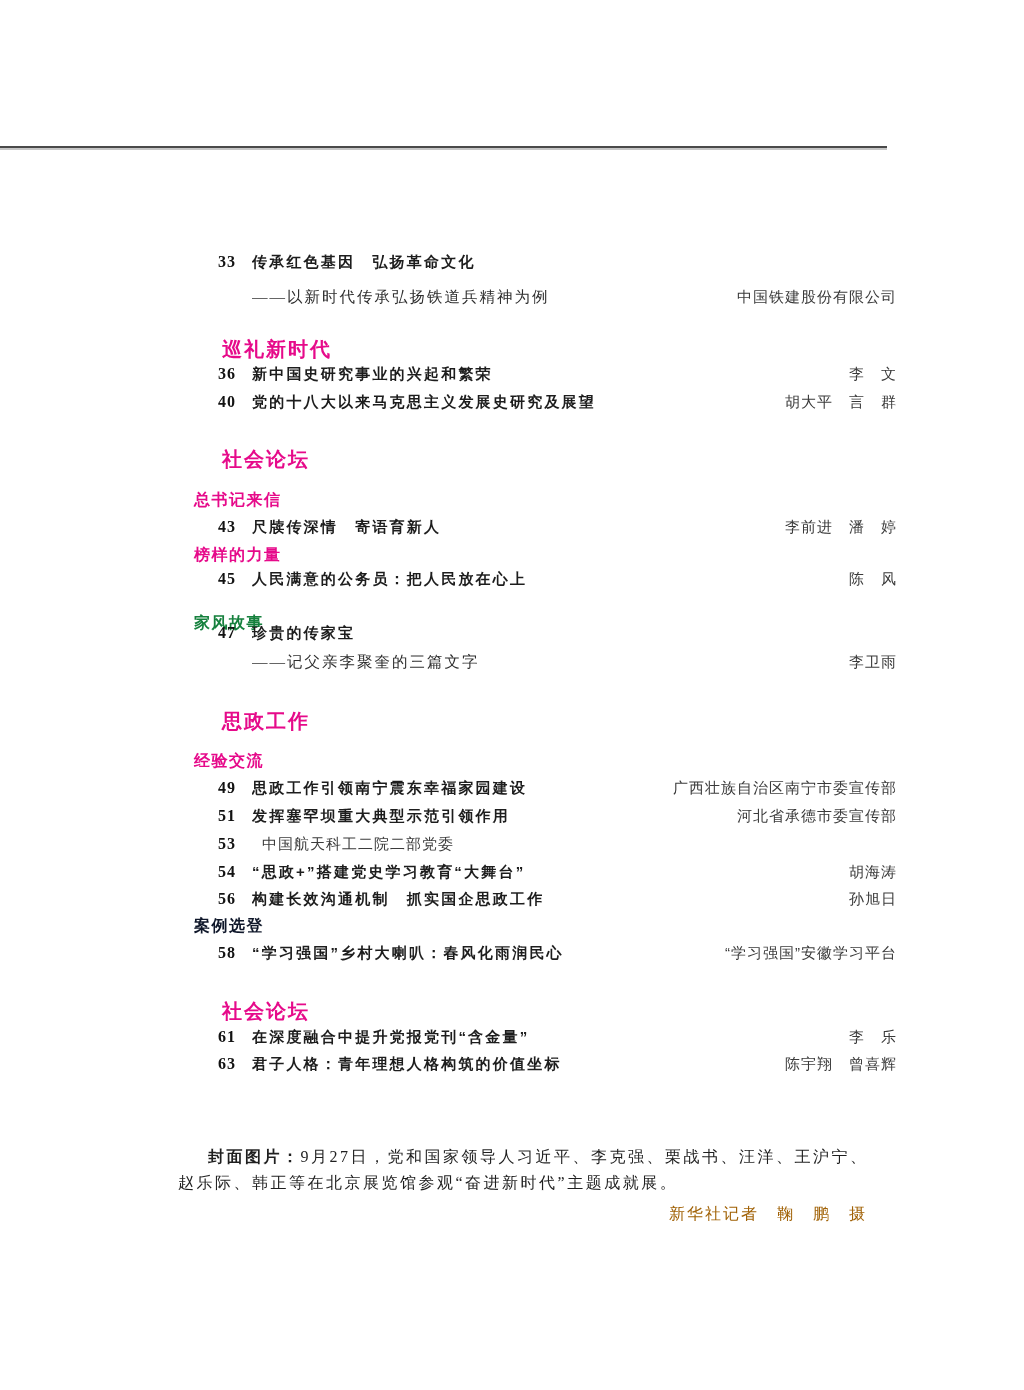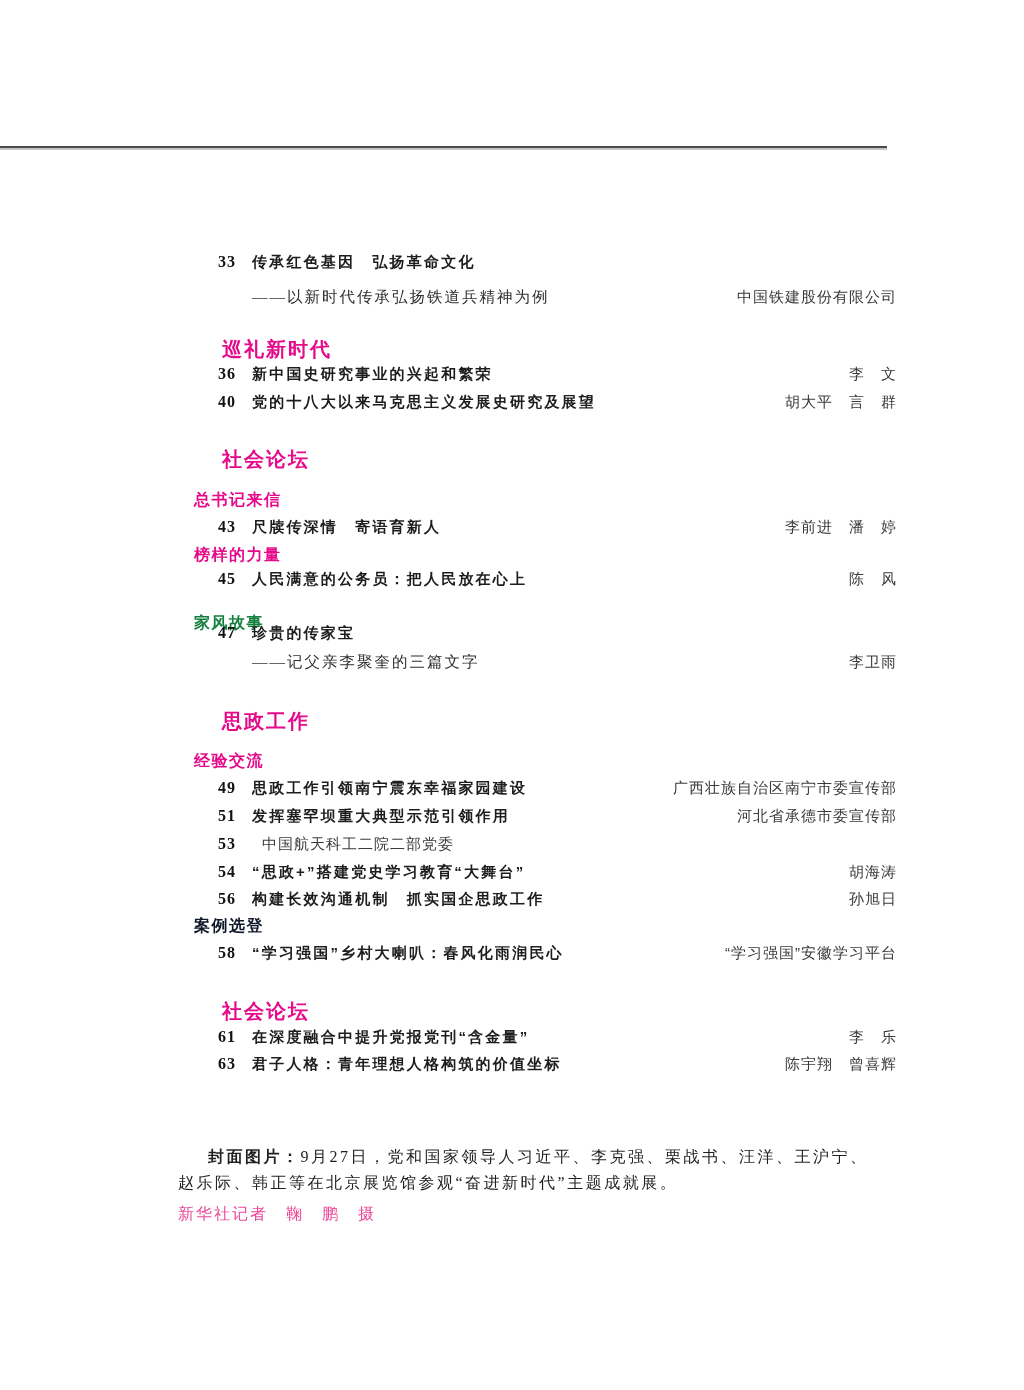--- a/index.html
+++ b/index.html
@@ -39,21 +39,21 @@
   .sub-header{
     position:absolute;left:186px;font-size:16px;font-weight:bold;
     letter-spacing:1.5px;line-height:20px;white-space:nowrap;margin-left:8px;
   }
   .footer-line{
     position:absolute;left:178px;width:689px;font-family:"Liberation Serif",serif;
     font-size:16px;letter-spacing:2.5px;color:#1f1f1f;line-height:24px;white-space:nowrap;
   }
   .footer-indent{text-indent:22px;}
   .footer-label{font-weight:bold;padding-left:8px;}
-  .credit{letter-spacing:2px;color:#ec4899;}
+  .credit{text-align:right;letter-spacing:2px;color:#a16207;}
 </style>
 </head>
 <body>
 
 <div class="rule"></div>
 
 <div class="row" style="top:251px">
   <span class="num">33</span>
   <span class="title">传承红色基因　弘扬革命文化</span>
 </div>

